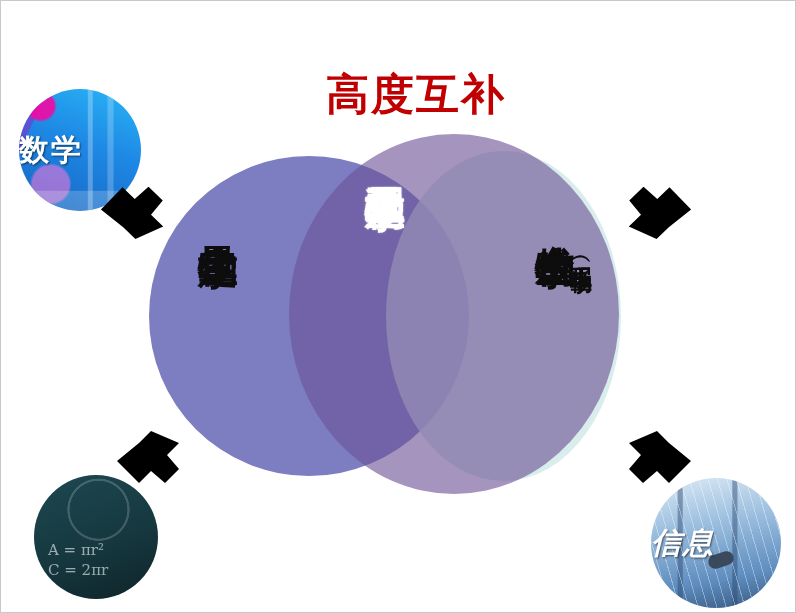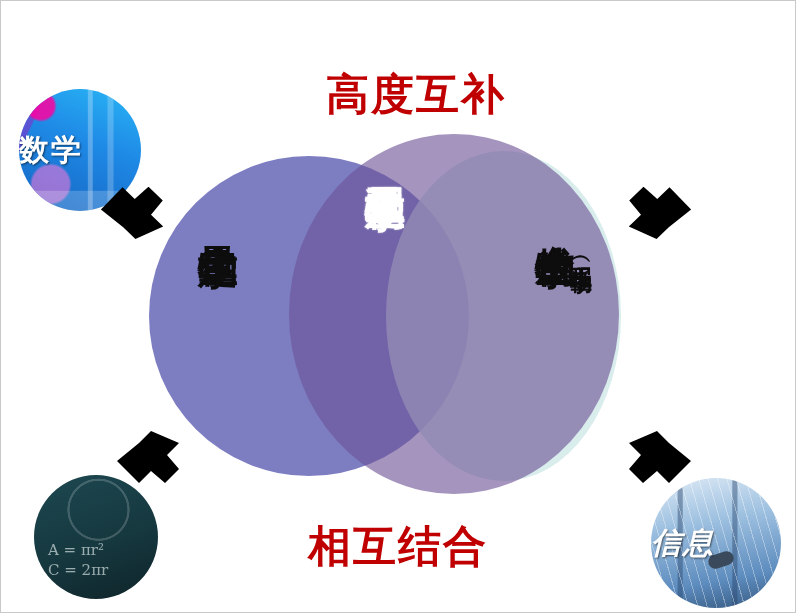--- a/index.html
+++ b/index.html
@@ -188,21 +188,20 @@
   #arrow-bl { left: 112px; top: 412px; }
   #arrow-br { left: 622px; top: 412px; }
 </style>
 </head>
 <body>
 
 <div id="slide">
 
   <div class="heading" id="heading-top">高度互补</div>
 
-  <div class="heading" id="heading-bottom">相互结合</div>
 
   <div class="venn-circle" id="venn-left"></div>
 
   <div class="venn-circle" id="venn-right"></div>
 
   <div class="venn-circle" id="venn-mid"></div>
 
   <div class="venn-label" id="label-left">定量生物学</div>
 
   <div class="venn-label" id="label-mid">定量工程生物学</div>

